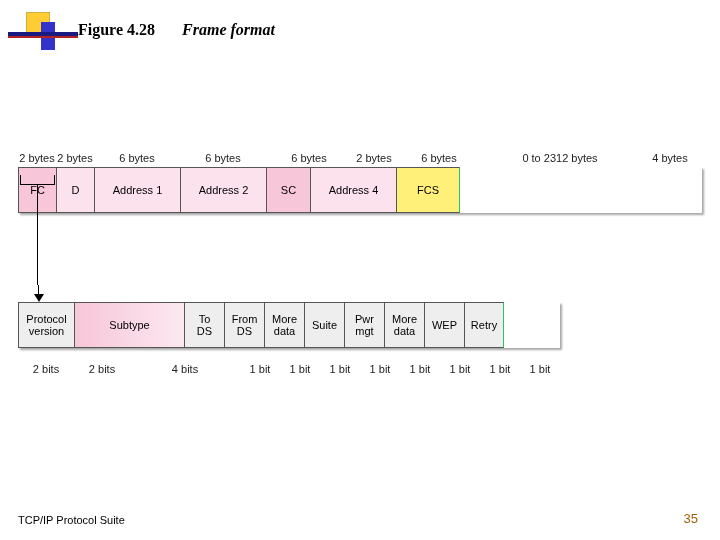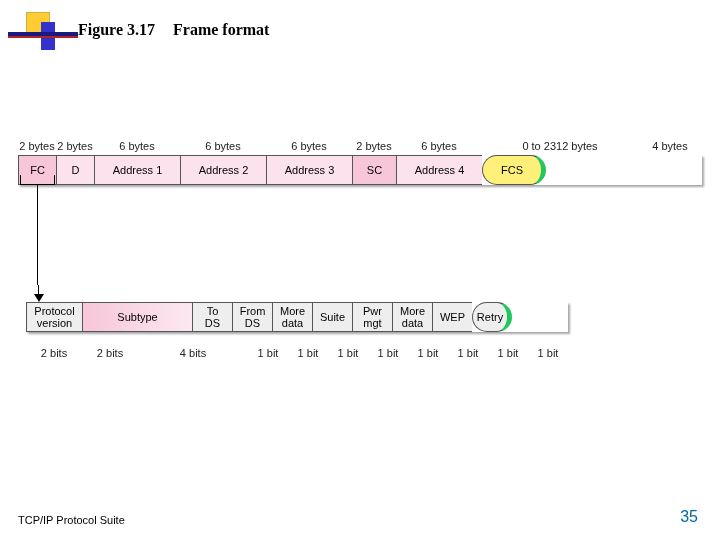--- a/index.html
+++ b/index.html
@@ -47,56 +47,57 @@
     top: 26px; left: 0;
     width: 70px; height: 2px;
     background: #b22222;
   }
   .title-text {
     font-size: 16px;
     font-weight: bold;
     white-space: nowrap;
   }
   .title-caption {
+    font-style: italic;
     font-weight: bold;
-    margin-left: 14px;
+    margin-left: 23px;
   }
 
   .frame-area {
     position: absolute;
-    top: 140px;
+    top: 152px;
     left: 18px;
     width: 684px;
   }
   .row-sizes {
     display: flex;
     font-family: Arial, sans-serif;
     font-size: 11px;
     text-align: center;
     margin-bottom: 3px;
     color: #222;
   }
   .row-cells {
     display: flex;
     box-shadow: 2px 2px 2px rgba(0,0,0,0.35);
   }
   .cell {
     border: 1px solid #555;
     border-right: none;
-    height: 30px;
+    height: 46px;
     display: flex;
     align-items: center;
     justify-content: center;
     font-family: Arial, sans-serif;
     font-size: 11px;
     text-align: center;
     line-height: 1.1;
     padding: 0 15px;
   }
-  .cell:last-child { border-right: 5px solid #22c55e; border-radius: 15px; }
+  .cell:last-child { border-right: 1px solid #22c55e; }
   .pink-a { background: #f7c6d9; }
   .pink-b { background: #fce2ec; }
   .pink-c { background: linear-gradient(to right, #f7c6d9, #fce8f0); }
   .yellow { background: #fff07a; }
   .grey { background: #eeeeee; }
 
   .bracket {
     position: absolute;
     top: 175px;
     left: 20px;
@@ -128,21 +129,21 @@
     left: 34px;
     width: 0; height: 0;
     border-left: 5px solid transparent;
     border-right: 5px solid transparent;
     border-top: 8px solid #000;
   }
 
   .fc-area {
     position: absolute;
     top: 302px;
-    left: 26px;
+    left: 18px;
     width: 542px;
   }
   .row-sizes-bot {
     display: flex;
     font-family: Arial, sans-serif;
     font-size: 11px;
     text-align: center;
     margin-top: 15px;
     color: #222;
   }
@@ -153,36 +154,36 @@
     left: 18px;
     font-family: Arial, sans-serif;
     font-size: 11px;
     color: #000;
   }
   .footer-right {
     position: absolute;
     bottom: 14px;
     right: 22px;
     font-family: Arial, sans-serif;
-    font-size: 16px;
-    color: #0369a1;
+    font-size: 13px;
+    color: #a16207;
   }
 </style>
 </head>
 <body>
 
 <div class="header">
   <div class="logo-block">
     <div class="logo-yellow"></div>
     <div class="logo-blue"></div>
     <div class="logo-line1"></div>
     <div class="logo-line2"></div>
   </div>
   <div class="title-text">
-    <span>Figure 3.17</span>
+    <span>Figure 4.28</span>
     <span class="title-caption">Frame format</span>
   </div>
 </div>
 
 <div class="frame-area">
   <div class="row-sizes">
     <div style="width:38px">2 bytes</div>
     <div style="width:38px">2 bytes</div>
     <div style="width:86px">6 bytes</div>
     <div style="width:86px">6 bytes</div>
@@ -190,21 +191,20 @@
     <div style="width:44px">2 bytes</div>
     <div style="width:86px">6 bytes</div>
     <div style="width:156px">0 to 2312 bytes</div>
     <div style="width:64px">4 bytes</div>
   </div>
   <div class="row-cells">
     <div class="cell pink-a" style="width:38px">FC</div>
     <div class="cell pink-b" style="width:38px">D</div>
     <div class="cell pink-b" style="width:86px">Address 1</div>
     <div class="cell pink-b" style="width:86px">Address 2</div>
-    <div class="cell pink-b" style="width:86px">Address 3</div>
     <div class="cell pink-a" style="width:44px">SC</div>
     <div class="cell pink-b" style="width:86px">Address 4</div>
     <div class="cell yellow" style="width:64px">FCS</div>
   </div>
 </div>
 
 <div class="bracket"></div>
 <div class="leader"></div>
 <div class="leader-down"></div>
 <div class="arrowhead"></div>

